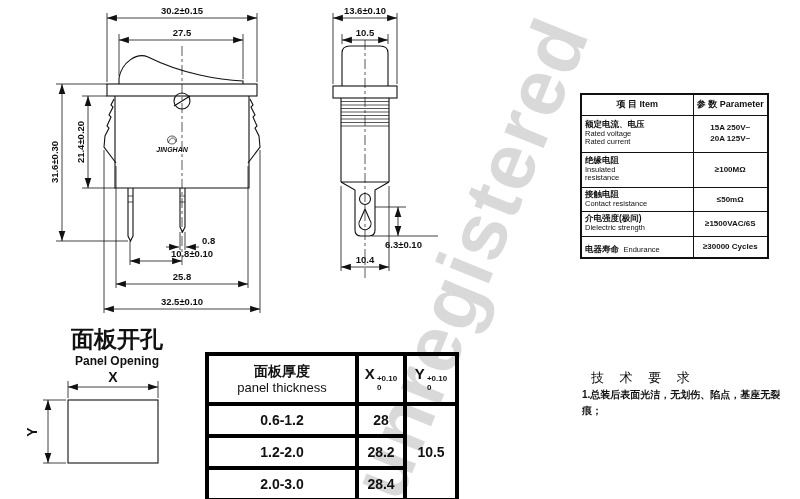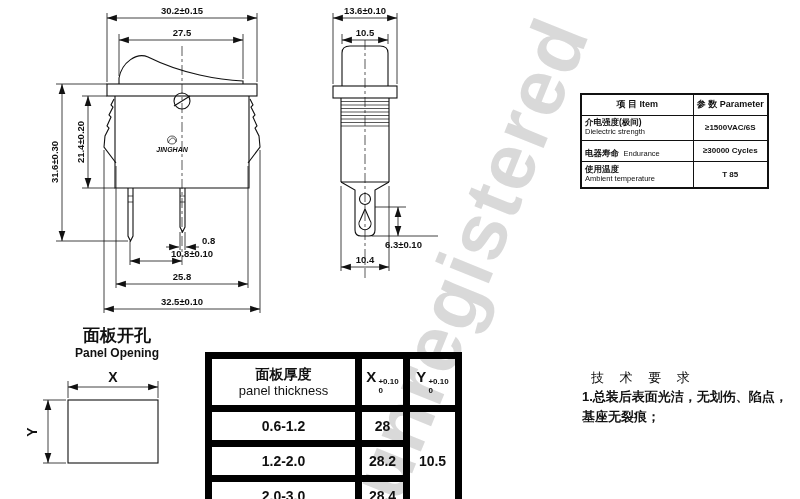--- a/index.html
+++ b/index.html
@@ -33,31 +33,31 @@
   .spec-table .zh { display:block; font-weight:bold; font-size:8.5px; line-height:1.15; }
   .spec-table .zh-in { font-weight:bold; font-size:8.5px; }
   .spec-table .en { display:block; font-size:7.5px; line-height:1.15; }
   .spec-table .en-in { font-size:7.5px; }
   .spec-table .param { text-align:center; font-size:8px; font-weight:bold; }
   .spec-table .param div { line-height:1.3; }
 
   
   .tech { position:absolute; left:582px; top:369px; width:216px; z-index:2; }
   .tech-title { font-size:13px; font-weight:normal; letter-spacing:6px; margin-left:9px; }
-  .tech-line { font-size:13px; font-weight:bold; line-height:1.55; }
+  .tech-line { font-size:10px; font-weight:bold; line-height:1.55; }
 
   
   .panel-title { position:absolute; left:56px; top:326px; width:122px; text-align:center; z-index:2; }
-  .panel-title .pt-zh { font-size:17px; font-weight:bold; line-height:1.2; }
+  .panel-title .pt-zh { font-size:23px; font-weight:bold; line-height:1.2; }
   .panel-title .pt-en { font-size:12px; font-weight:bold; line-height:1.2; }
 
   
   .thick-table { position:absolute; left:205px; top:352px; z-index:2;
     border-collapse:collapse; border:2px solid #111; text-align:center; table-layout:fixed; }
-  .thick-table td { border:7px solid #000000; padding:6px 2px; vertical-align:middle; background:transparent; }
+  .thick-table td { border:4px solid #000000; padding:6px 2px; vertical-align:middle; background:transparent; }
   .tt-zh { font-size:14px; font-weight:bold; line-height:1.3; }
   .tt-en { font-size:13px; line-height:1.2; }
   .tt-cell { font-size:14px; font-weight:bold; }
   .sym { font-size:15px; font-weight:bold; }
   .tol { display:inline-flex; flex-direction:column; font-size:8px; line-height:1.1;
          font-weight:bold; text-align:left; vertical-align:-2px; margin-left:2px; }
 </style>
 </head>
 <body>
 
@@ -197,40 +197,59 @@
   <table class="spec-table">
     <colgroup>
         <col style="width:112px">
         <col style="width:75px">
       </colgroup>
     <tbody>
         <tr style="height:21px">
       <td class="c-head">项 目   Item</td>
       <td class="c-head">参 数   Parameter</td>
     </tr>
+    <tr style="height:37px">
+      <td>
+        <span class="zh">额定电流、电压</span>
+        <span class="en">Rated voltage</span>
+        <span class="en">Rated current</span>
+      </td>
+      <td class="param">
+        <div>15A 250V~</div>
+        <div>20A 125V~</div>
+      </td>
+    </tr>
+    <tr style="height:35px">
+      <td>
+        <span class="zh">绝缘电阻</span>
+        <span class="en">Insulated</span>
+        <span class="en">resistance</span>
+      </td>
+      <td class="param">≥100MΩ</td>
+    </tr>
+    <tr style="height:24px">
+      <td>
+        <span class="zh">接触电阻</span>
+        <span class="en">Contact resistance</span>
+      </td>
+      <td class="param">≤50mΩ</td>
+    </tr>
     <tr style="height:25px">
       <td>
         <span class="zh">介电强度(极间)</span>
         <span class="en">Dielectric strength</span>
       </td>
       <td class="param">≥1500VAC/6S</td>
     </tr>
     <tr style="height:15px">
       <td>
         <span class="zh-in">电器寿命</span>
         <span class="en-in">Endurance</span>
       </td>
       <td class="param">≥30000 Cycles</td>
-    </tr>
-    <tr style="height:27px">
-      <td>
-        <span class="zh">使用温度</span>
-        <span class="en">Ambient temperature</span>
-      </td>
-      <td class="param">T 85</td>
     </tr>
   </tbody>
     </table>
 
   <div class="panel-title">
     <div class="pt-zh">面板开孔</div>
     <div class="pt-en">Panel Opening</div>
   </div>
 
   <table class="thick-table">

